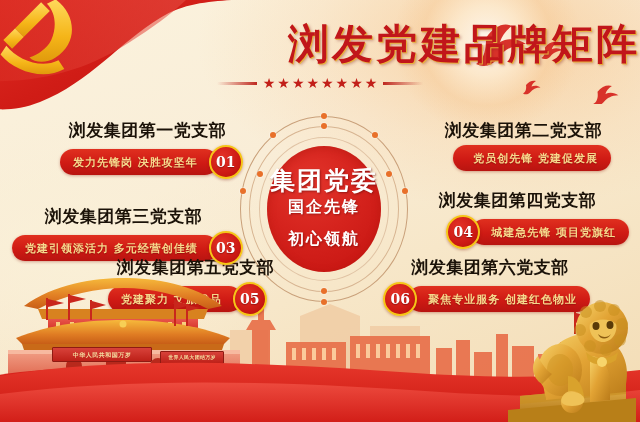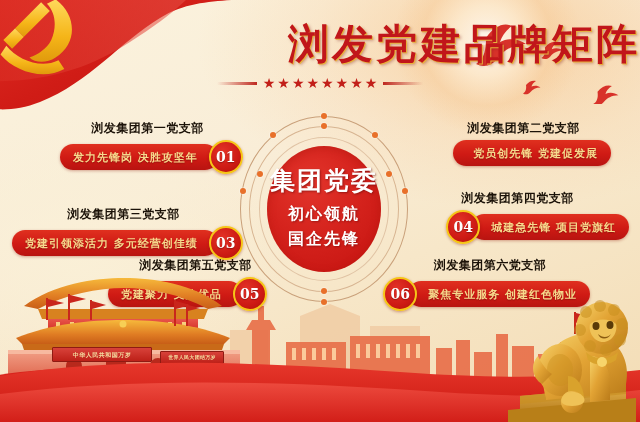--- a/index.html
+++ b/index.html
@@ -56,21 +56,21 @@
 
   .core-txt{position:absolute;left:0;right:0;top:50%;transform:translateY(-50%);text-align:center;color:#fff;}
   .core-main{font-family:"DejaVu Serif","Liberation Serif",serif;font-size:25px;font-weight:bold;letter-spacing:2px;line-height:1;
     text-shadow:1px 1px 2px rgba(90,5,5,.5);text-align:center;}
   .core-sub{font-size:16px;letter-spacing:2px;line-height:1.45;margin-top:9px;font-weight:bold;
     text-shadow:1px 1px 2px rgba(90,5,5,.45);}
 
   
   .branch{position:absolute;}
   .b-head{
-    font-size:12px;font-weight:bold;color:#1b1208;letter-spacing:.5px;
+    font-size:17px;font-weight:bold;color:#1b1208;letter-spacing:.5px;
     font-family:Liberation Serif, serif;line-height:1;white-space:nowrap;
   }
   .b-row{display:flex;align-items:center;margin-top:6px;}
   .b-row.rtl{flex-direction:row-reverse;}
   .pill{
     height:26px;display:flex;align-items:center;border-radius:13px;
     background:linear-gradient(180deg,#e0301f 0%,#cf1a14 55%,#b81410 100%);
     box-shadow:0 1px 3px rgba(140,20,10,.35);
     padding:0 13px;white-space:nowrap;
   }
@@ -200,22 +200,22 @@
     <div class="dot" style="left:132px;top:16px;"></div>
     <div class="dot" style="left:0px;top:72px;"></div>
     <div class="dot" style="left:17px;top:55px;"></div>
     <div class="dot" style="left:162px;top:72px;"></div>
     <div class="dot" style="left:146px;top:55px;"></div>
     <div class="dot" style="left:81px;top:183px;"></div>
     <div class="dot" style="left:81px;top:172px;"></div>
     <div class="core">
       <div class="core-txt">
         <div class="core-main">集团党委</div>
+        <div class="core-sub" style="margin-top:2px">国企先锋</div>
         <div class="core-sub">初心领航</div>
-        <div class="core-sub" style="margin-top:2px">国企先锋</div>
       </div>
     </div>
   </div>
 
   <div class="branch br1">
     <div class="b-head">浏发集团第一党支部</div>
     <div class="b-row">
       <div class="pill">
         <span class="pill-txt">发力先锋岗  决胜攻坚年</span>
       </div>

